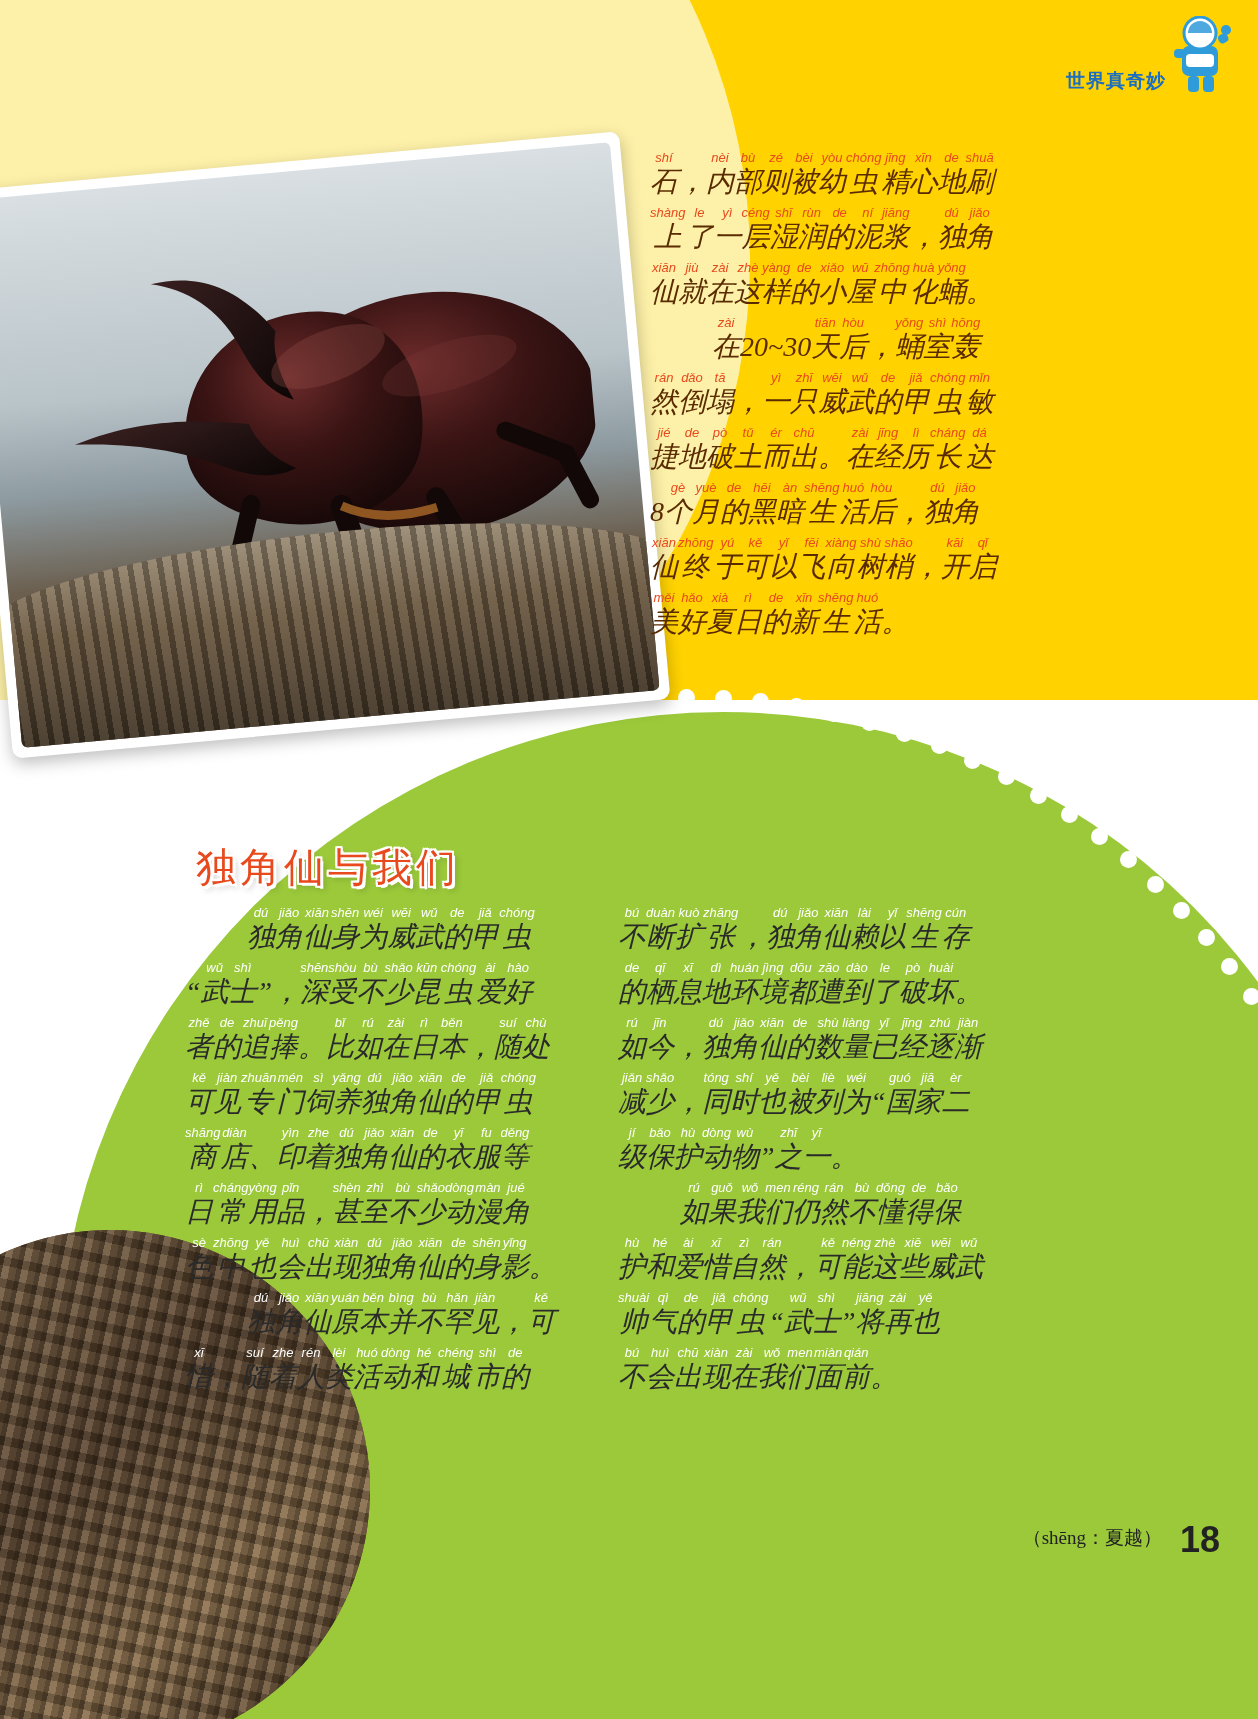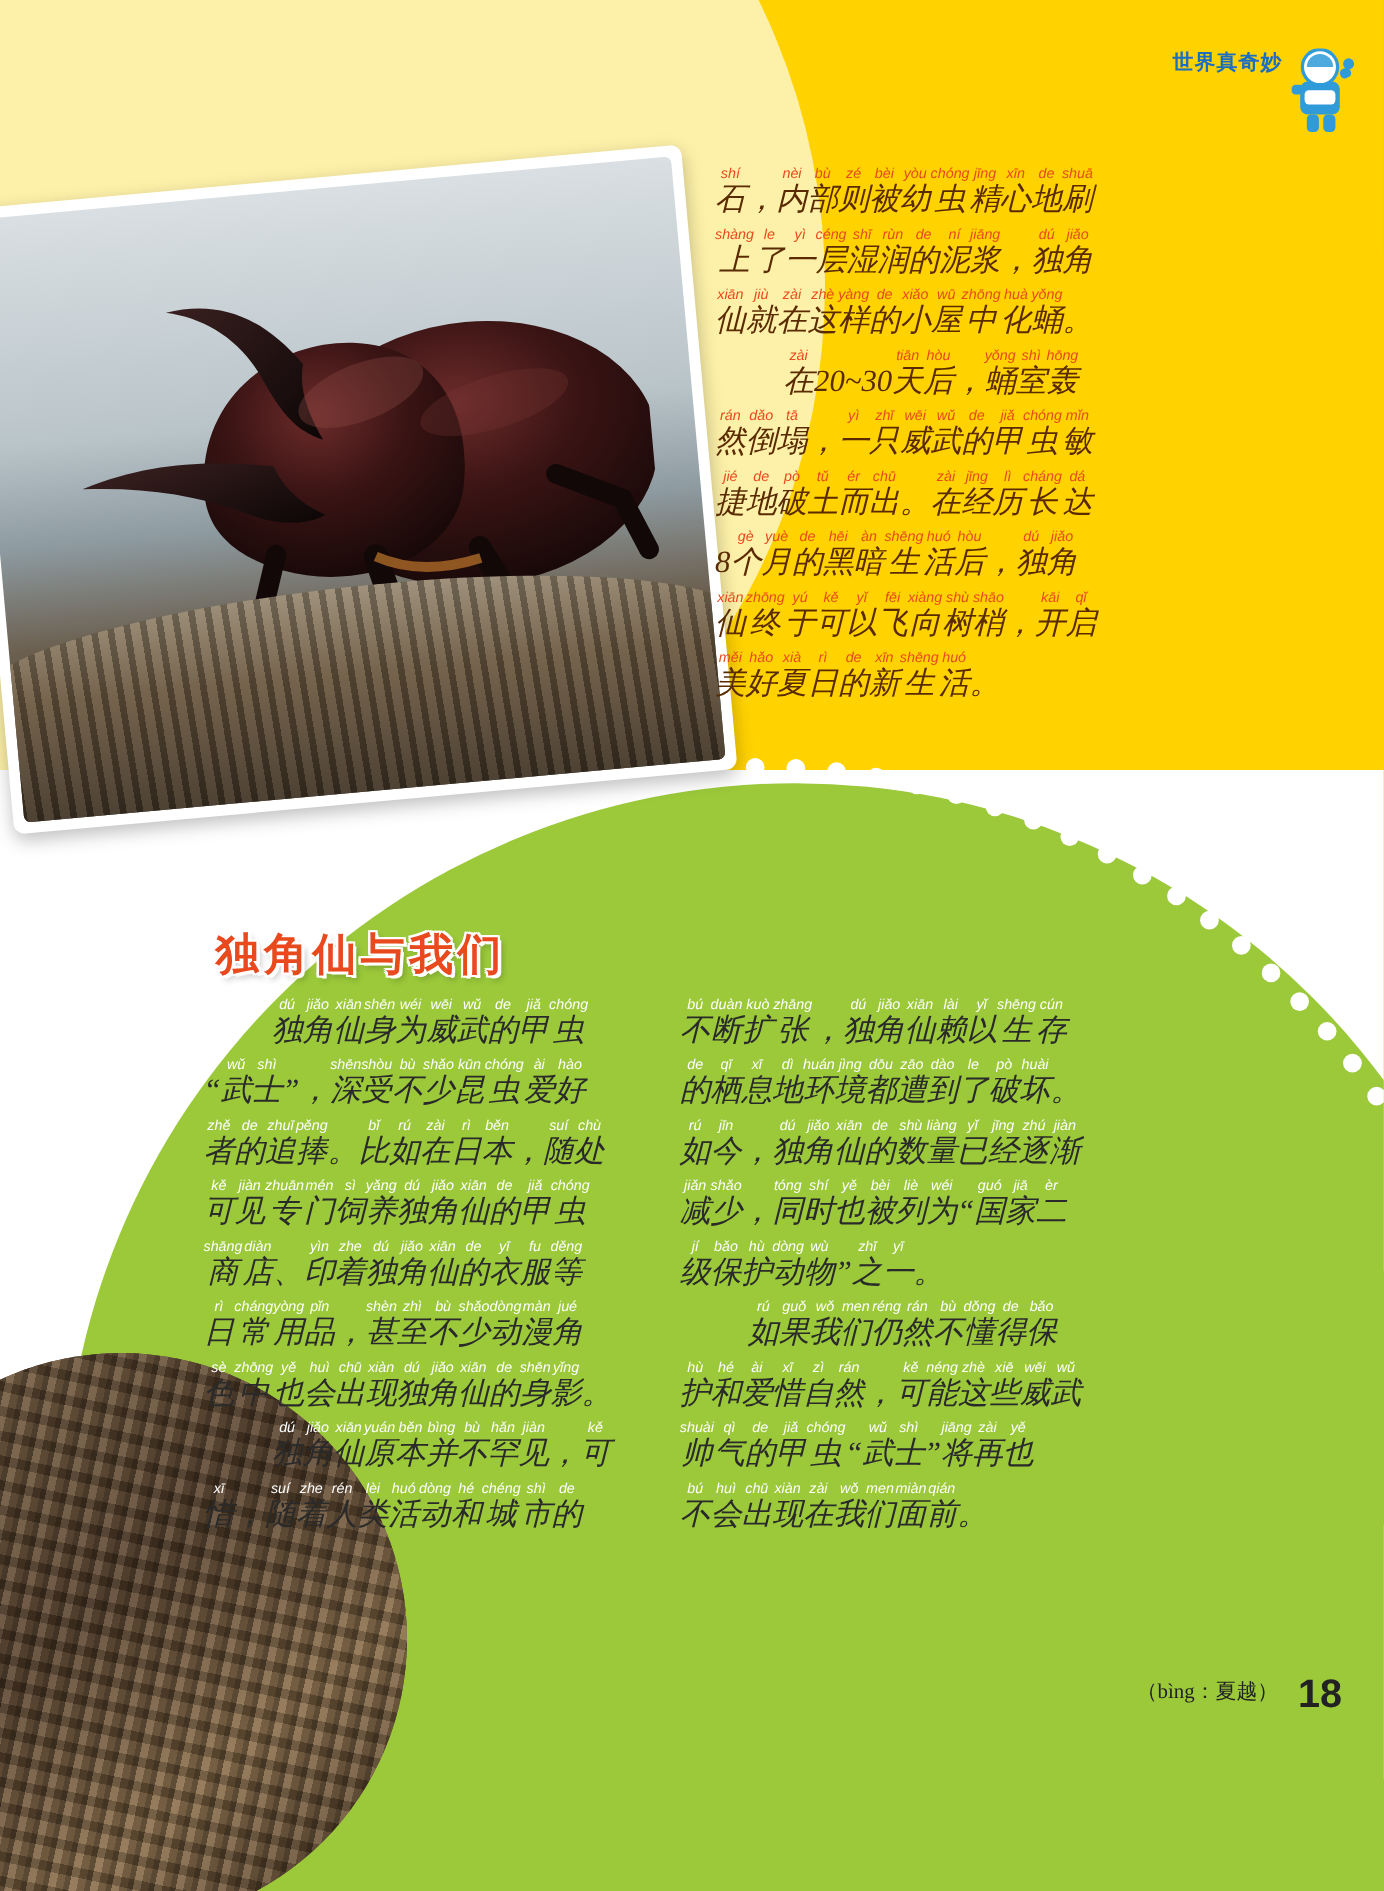--- a/index.html
+++ b/index.html
@@ -90,23 +90,23 @@
     background:
       repeating-linear-gradient(102deg, rgba(0,0,0,.33) 0 5px, rgba(255,255,255,.07) 5px 12px, rgba(0,0,0,.18) 12px 19px),
       repeating-linear-gradient(12deg, rgba(0,0,0,.22) 0 9px, rgba(255,255,255,.05) 9px 22px),
       linear-gradient(140deg, #7d6344 0%, #59422c 45%, #8a6d49 70%, #4a3622 100%);
   }
 
   
   .logo-wrap {
     position: absolute;
     right: 22px;
-    top: 44px;
+    top: 16px;
     display: flex;
-    align-items: flex-start;
+    align-items: flex-end;
     gap: 8px;
   }
   .logo-text {
     color: #1b6ec2;
     font-size: 19px;
     font-weight: bold;
     letter-spacing: 1px;
     white-space: nowrap;
   }
   .astronaut {
@@ -165,21 +165,21 @@
     top: 150px;
     width: 395px;
   }
 
   
   .section-title {
     position: absolute;
     left: 196px;
     top: 840px;
     font-size: 40px;
-    font-weight: bold;
+    font-weight: normal;
     color: #e8491d;
     letter-spacing: 4px;
     text-shadow:
       2px 0 0 #fff, -2px 0 0 #fff, 0 2px 0 #fff, 0 -2px 0 #fff,
       2px 2px 0 #fff, -2px 2px 0 #fff, 2px -2px 0 #fff, -2px -2px 0 #fff,
       3px 3px 0 #fff, 4px 4px 6px rgba(0,0,0,.25);
   }
 
   
   .col-green-left {
@@ -411,14 +411,14 @@
       <span class="line"><span class="rb"><span class="py">jí</span><span class="ch">级</span></span><span class="rb"><span class="py">bǎo</span><span class="ch">保</span></span><span class="rb"><span class="py">hù</span><span class="ch">护</span></span><span class="rb"><span class="py">dòng</span><span class="ch">动</span></span><span class="rb"><span class="py">wù</span><span class="ch">物</span></span><span class="rb nop"><span class="py">&nbsp;</span><span class="ch">”</span></span><span class="rb"><span class="py">zhī</span><span class="ch">之</span></span><span class="rb"><span class="py">yī</span><span class="ch">一</span></span><span class="rb nop"><span class="py">&nbsp;</span><span class="ch">。</span></span></span>
     </div>
     <div class="para">
       <span class="line indent"><span class="rb"><span class="py">rú</span><span class="ch">如</span></span><span class="rb"><span class="py">guǒ</span><span class="ch">果</span></span><span class="rb"><span class="py">wǒ</span><span class="ch">我</span></span><span class="rb"><span class="py">men</span><span class="ch">们</span></span><span class="rb"><span class="py">réng</span><span class="ch">仍</span></span><span class="rb"><span class="py">rán</span><span class="ch">然</span></span><span class="rb"><span class="py">bù</span><span class="ch">不</span></span><span class="rb"><span class="py">dǒng</span><span class="ch">懂</span></span><span class="rb"><span class="py">de</span><span class="ch">得</span></span><span class="rb"><span class="py">bǎo</span><span class="ch">保</span></span></span>
       <span class="line"><span class="rb"><span class="py">hù</span><span class="ch">护</span></span><span class="rb"><span class="py">hé</span><span class="ch">和</span></span><span class="rb"><span class="py">ài</span><span class="ch">爱</span></span><span class="rb"><span class="py">xī</span><span class="ch">惜</span></span><span class="rb"><span class="py">zì</span><span class="ch">自</span></span><span class="rb"><span class="py">rán</span><span class="ch">然</span></span><span class="rb nop"><span class="py">&nbsp;</span><span class="ch">，</span></span><span class="rb"><span class="py">kě</span><span class="ch">可</span></span><span class="rb"><span class="py">néng</span><span class="ch">能</span></span><span class="rb"><span class="py">zhè</span><span class="ch">这</span></span><span class="rb"><span class="py">xiē</span><span class="ch">些</span></span><span class="rb"><span class="py">wēi</span><span class="ch">威</span></span><span class="rb"><span class="py">wǔ</span><span class="ch">武</span></span></span>
       <span class="line"><span class="rb"><span class="py">shuài</span><span class="ch">帅</span></span><span class="rb"><span class="py">qì</span><span class="ch">气</span></span><span class="rb"><span class="py">de</span><span class="ch">的</span></span><span class="rb"><span class="py">jiǎ</span><span class="ch">甲</span></span><span class="rb"><span class="py">chóng</span><span class="ch">虫</span></span><span class="rb nop"><span class="py">&nbsp;</span><span class="ch">“</span></span><span class="rb"><span class="py">wǔ</span><span class="ch">武</span></span><span class="rb"><span class="py">shì</span><span class="ch">士</span></span><span class="rb nop"><span class="py">&nbsp;</span><span class="ch">”</span></span><span class="rb"><span class="py">jiāng</span><span class="ch">将</span></span><span class="rb"><span class="py">zài</span><span class="ch">再</span></span><span class="rb"><span class="py">yě</span><span class="ch">也</span></span></span>
       <span class="line"><span class="rb"><span class="py">bú</span><span class="ch">不</span></span><span class="rb"><span class="py">huì</span><span class="ch">会</span></span><span class="rb"><span class="py">chū</span><span class="ch">出</span></span><span class="rb"><span class="py">xiàn</span><span class="ch">现</span></span><span class="rb"><span class="py">zài</span><span class="ch">在</span></span><span class="rb"><span class="py">wǒ</span><span class="ch">我</span></span><span class="rb"><span class="py">men</span><span class="ch">们</span></span><span class="rb"><span class="py">miàn</span><span class="ch">面</span></span><span class="rb"><span class="py">qián</span><span class="ch">前</span></span><span class="rb nop"><span class="py">&nbsp;</span><span class="ch">。</span></span></span>
     </div>
   </div>
 
-<div class="footer-editor">（bìng：夏越）</div>
+<div class="footer-editor">（shēng：夏越）</div>
 <div class="page-num">18</div>
 
 </body></html>

